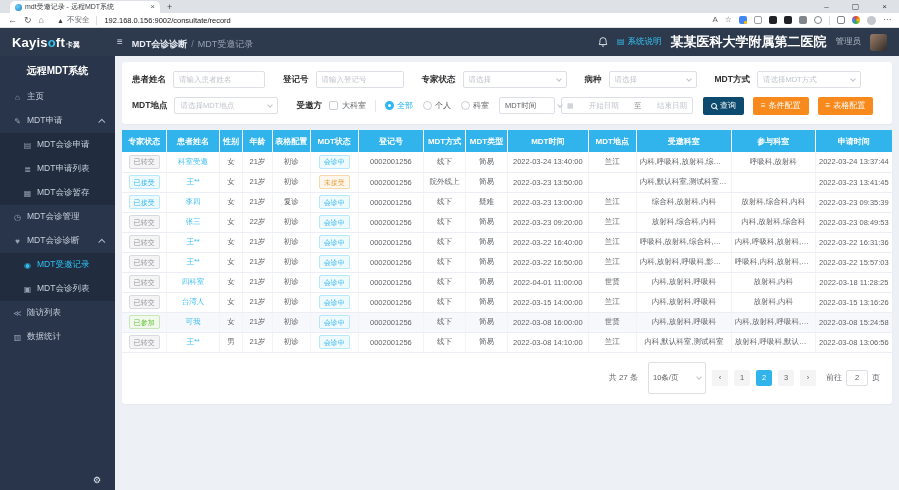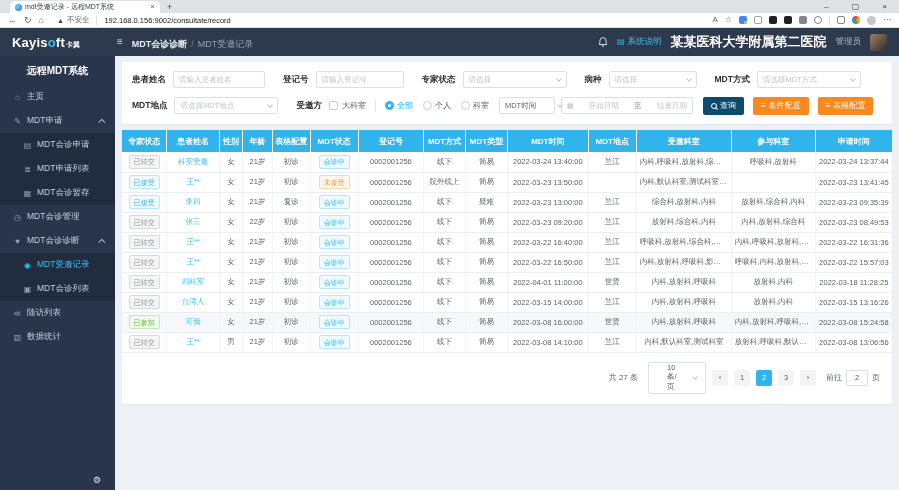--- a/index.html
+++ b/index.html
@@ -114,21 +114,21 @@
   .badge { display:inline-block; border:1px solid; border-radius:2px; font-size:7px; line-height:1; padding:2.5px 4px; }
   .badge.plain { color:#909399; background:#f4f4f5; border-color:#d8dadd; }
   .badge.info { color:#2fb6ef; background:#effaff; border-color:#b6e7fa; }
   .badge.success { color:#67c23a; background:#f0f9eb; border-color:#c8e6b8; }
   .badge.warning { color:#eb9e42; background:#fdf6ec; border-color:#f5d8ac; }
   .name-link { color:#43c0f1; cursor:pointer; }
 
   
   .pagination { display:flex; justify-content:flex-end; align-items:center; gap:6px; padding:9px 12px 10px; }
   .pg-total { font-size:8px; color:#606266; margin-right:4px; }
-  .pg-size { width:58px; height:32px; border:1px solid #dcdfe6; border-radius:2px; display:flex; align-items:center; justify-content:space-between; padding:0 18px; font-size:7.5px; color:#606266;gap:12px; }
+  .pg-size { width:58px; height:32px; border:1px solid #dcdfe6; border-radius:2px; display:flex; align-items:center; justify-content:space-between; padding:0 4px; font-size:7.5px; color:#606266;gap:12px; }
   .page-btn { min-width:16px; height:16px; background:#f4f4f5; border-radius:2px; font-size:7.5px; color:#606266; display:inline-flex; align-items:center; justify-content:center; padding:0 3px; cursor:pointer; }
   .page-btn.active { background:#31b4ec; color:#fff; }
   .pg-goto { font-size:8px; color:#606266; display:flex; align-items:center; gap:4px; margin-left:4px; }
   .pg-input { width:22px; height:16px; border:1px solid #dcdfe6; border-radius:2px; text-align:center; font-size:7.5px; color:#606266; font-family:inherit; }
 </style>
 </head>
 <body>
 
 <div class="screen">
 

